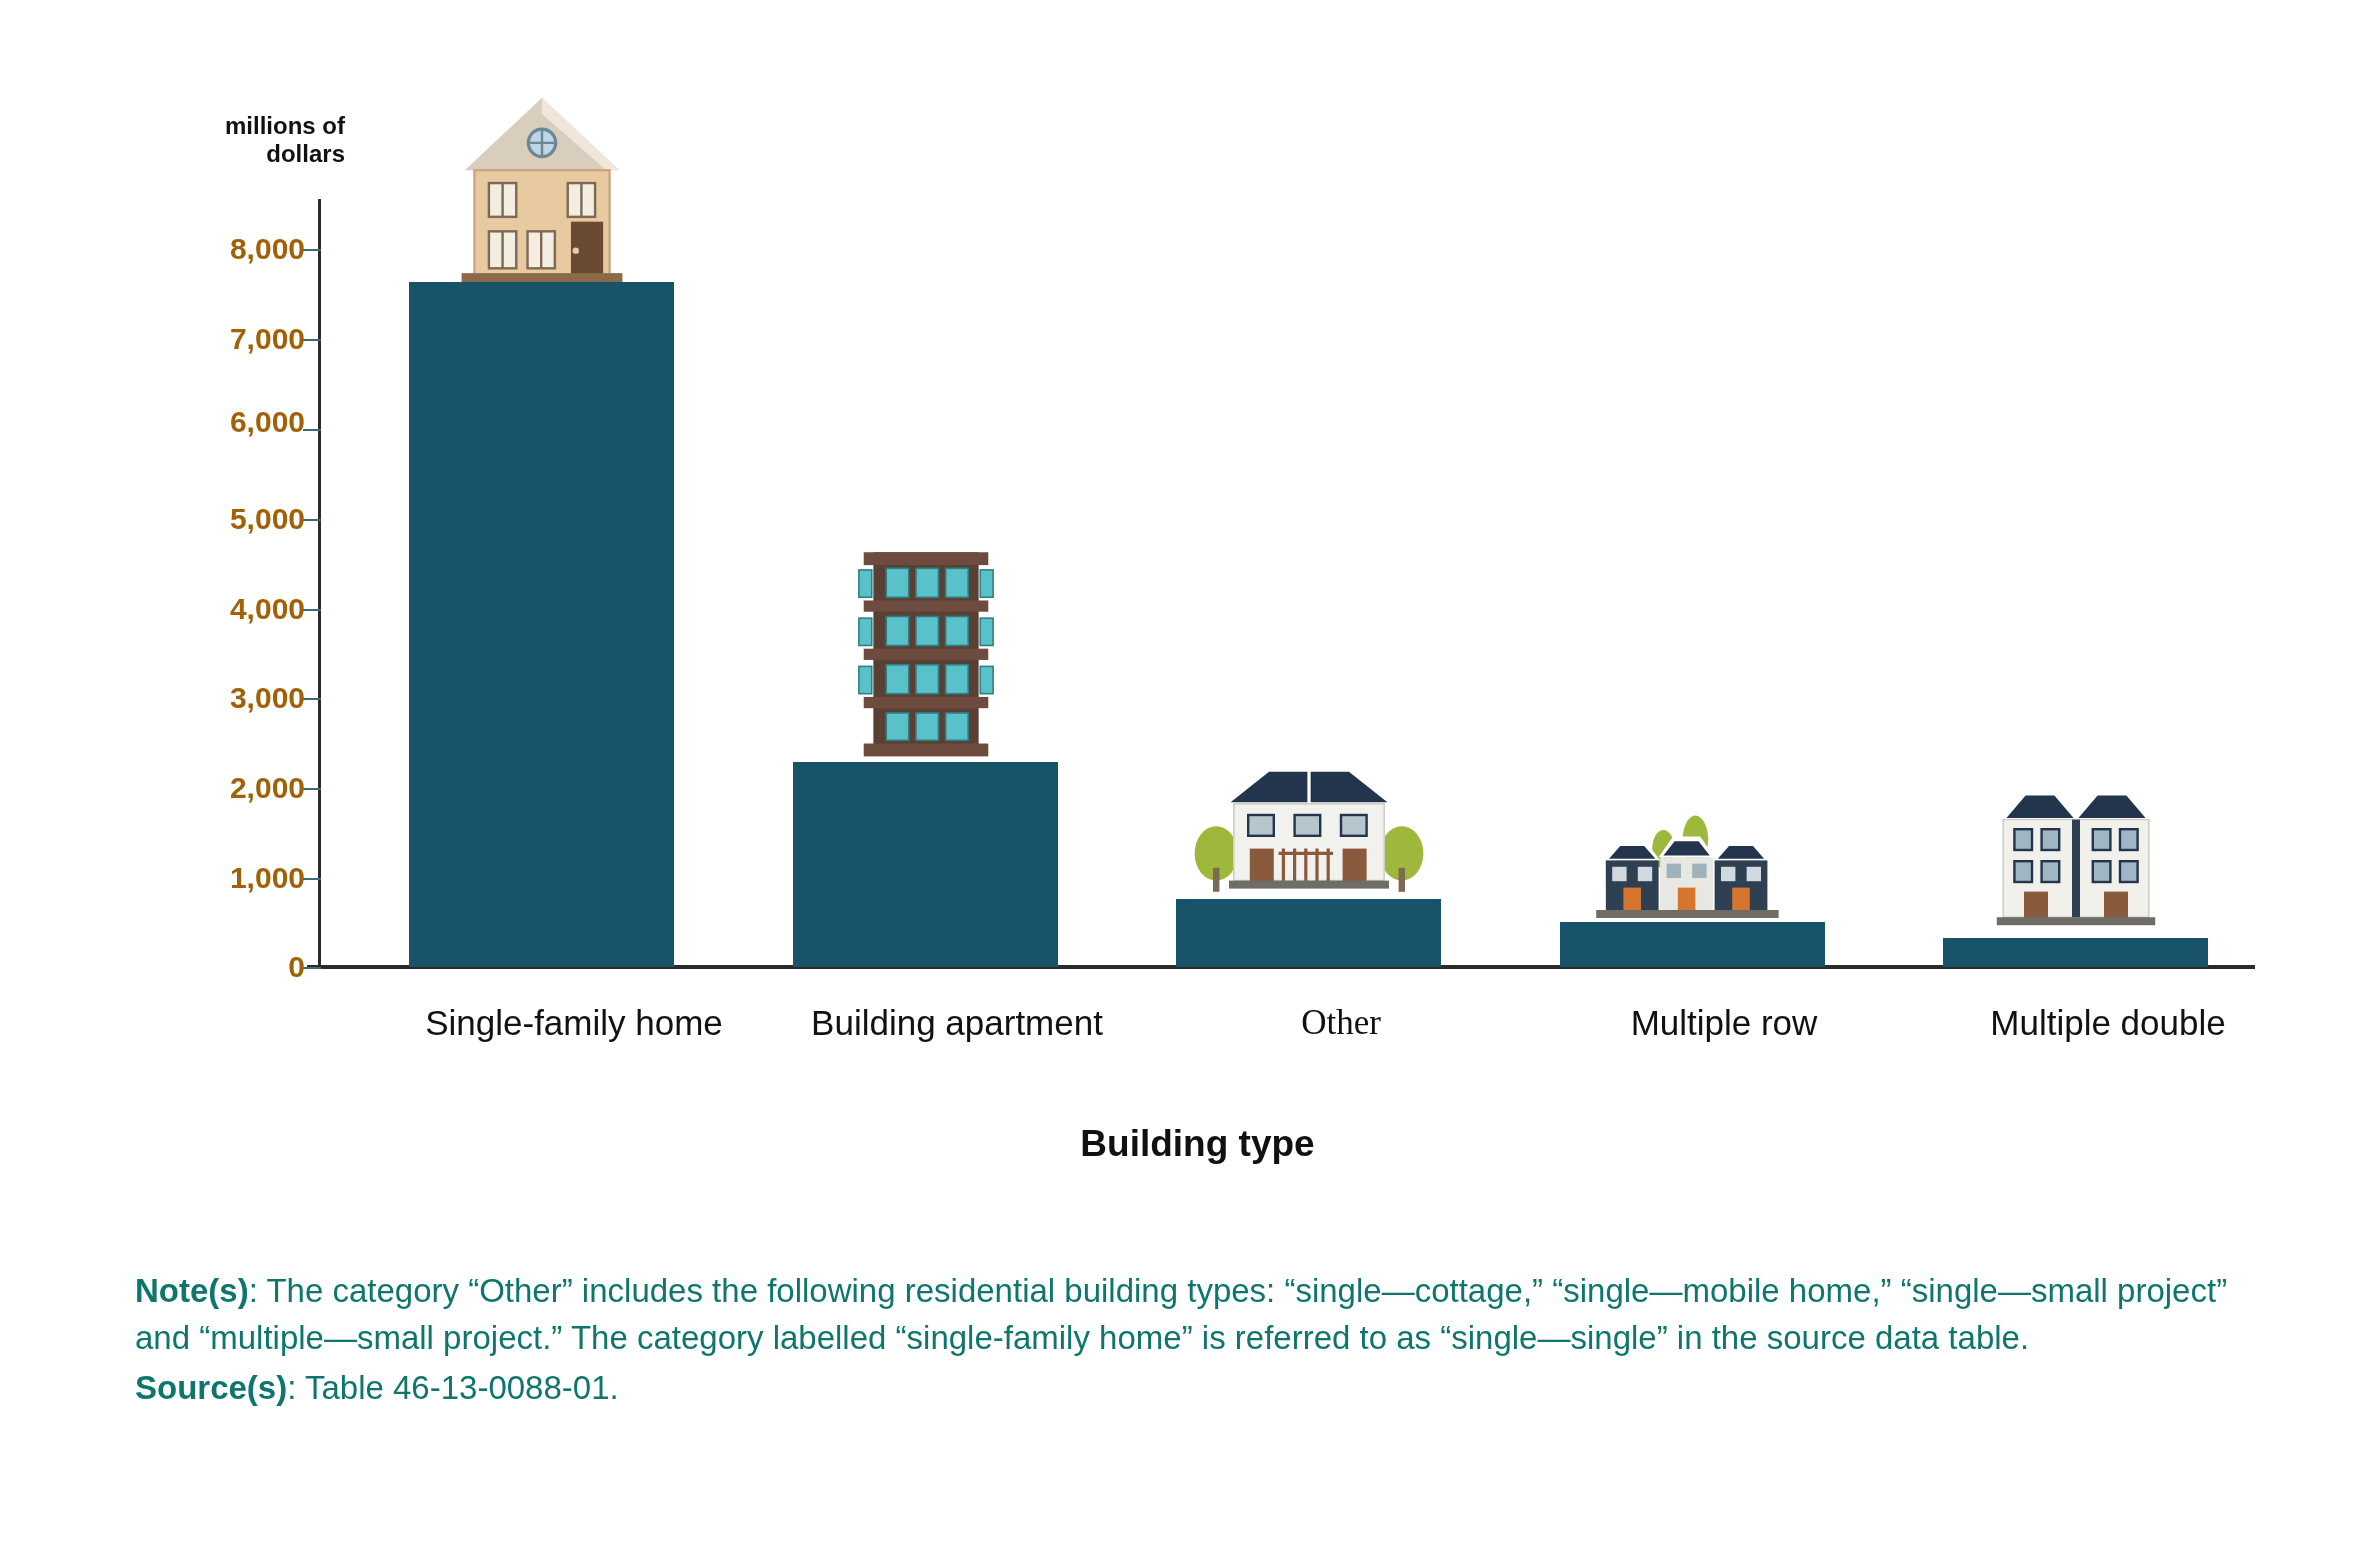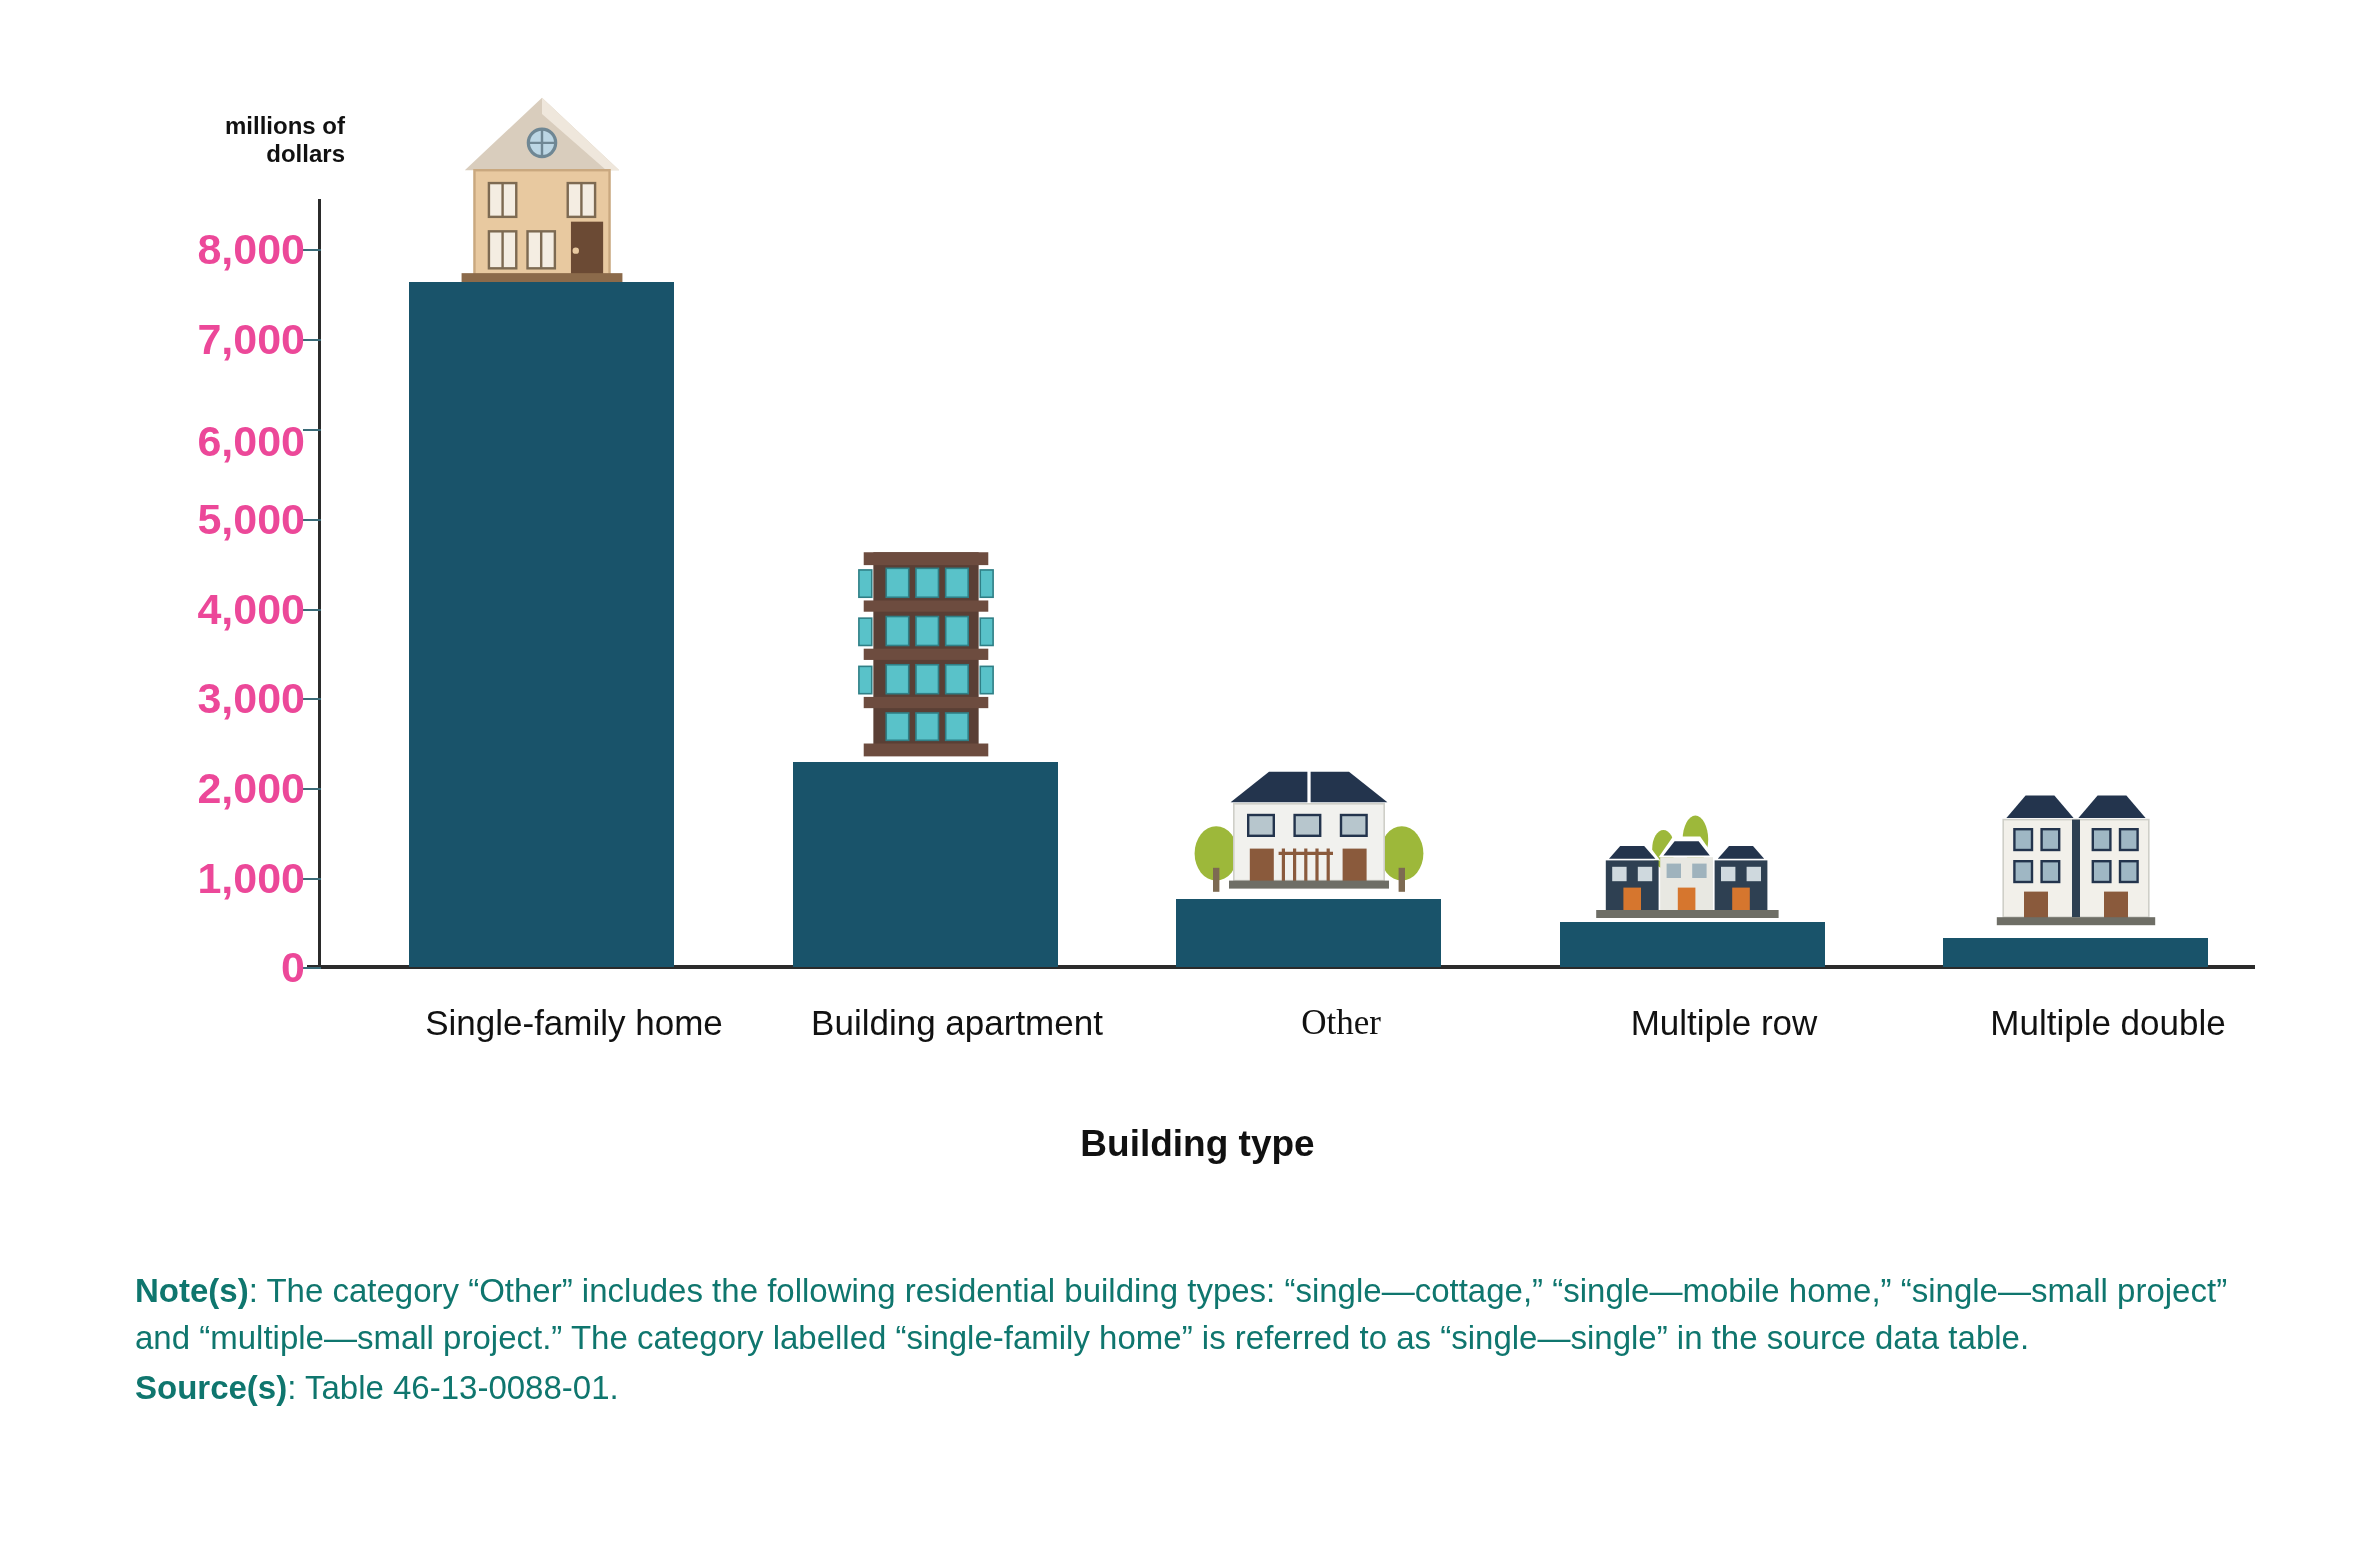--- a/index.html
+++ b/index.html
@@ -52,23 +52,23 @@
     left: -17.7px;
     width: 17.7px;
     height: 2.4px;
     background: #3b6b78;
   }
   .tick-label {
     position: absolute;
     right: 1934px;
     width: 241px;
     text-align: right;
-    font-size: 43px;
+    font-size: 30px;
     font-weight: bold;
-    color: #ec4899;
+    color: #a16207;
     transform: translateY(-50%);
     white-space: nowrap;
   }
 
   #axis-x-line {
     position: absolute;
     left: -14.4px;
     width: 1948px;
     height: 4px;
     background: #2b2b2b;
@@ -145,21 +145,21 @@
     <div id="axis-y-line"></div>
     <div id="axis-x-line"></div>
 
     <div class="tick-mark" style="top:48px;"></div>
     <div class="tick-label" style="top:48px;">8,000</div>
 
     <div class="tick-mark" style="top:138px;"></div>
     <div class="tick-label" style="top:138px;">7,000</div>
 
     <div class="tick-mark" style="top:228px;"></div>
-    <div class="tick-label" style="top:240px;">6,000</div>
+    <div class="tick-label" style="top:221px;">6,000</div>
 
     <div class="tick-mark" style="top:318px;"></div>
     <div class="tick-label" style="top:318px;">5,000</div>
 
     <div class="tick-mark" style="top:408px;"></div>
     <div class="tick-label" style="top:408px;">4,000</div>
 
     <div class="tick-mark" style="top:497px;"></div>
     <div class="tick-label" style="top:497px;">3,000</div>
 

